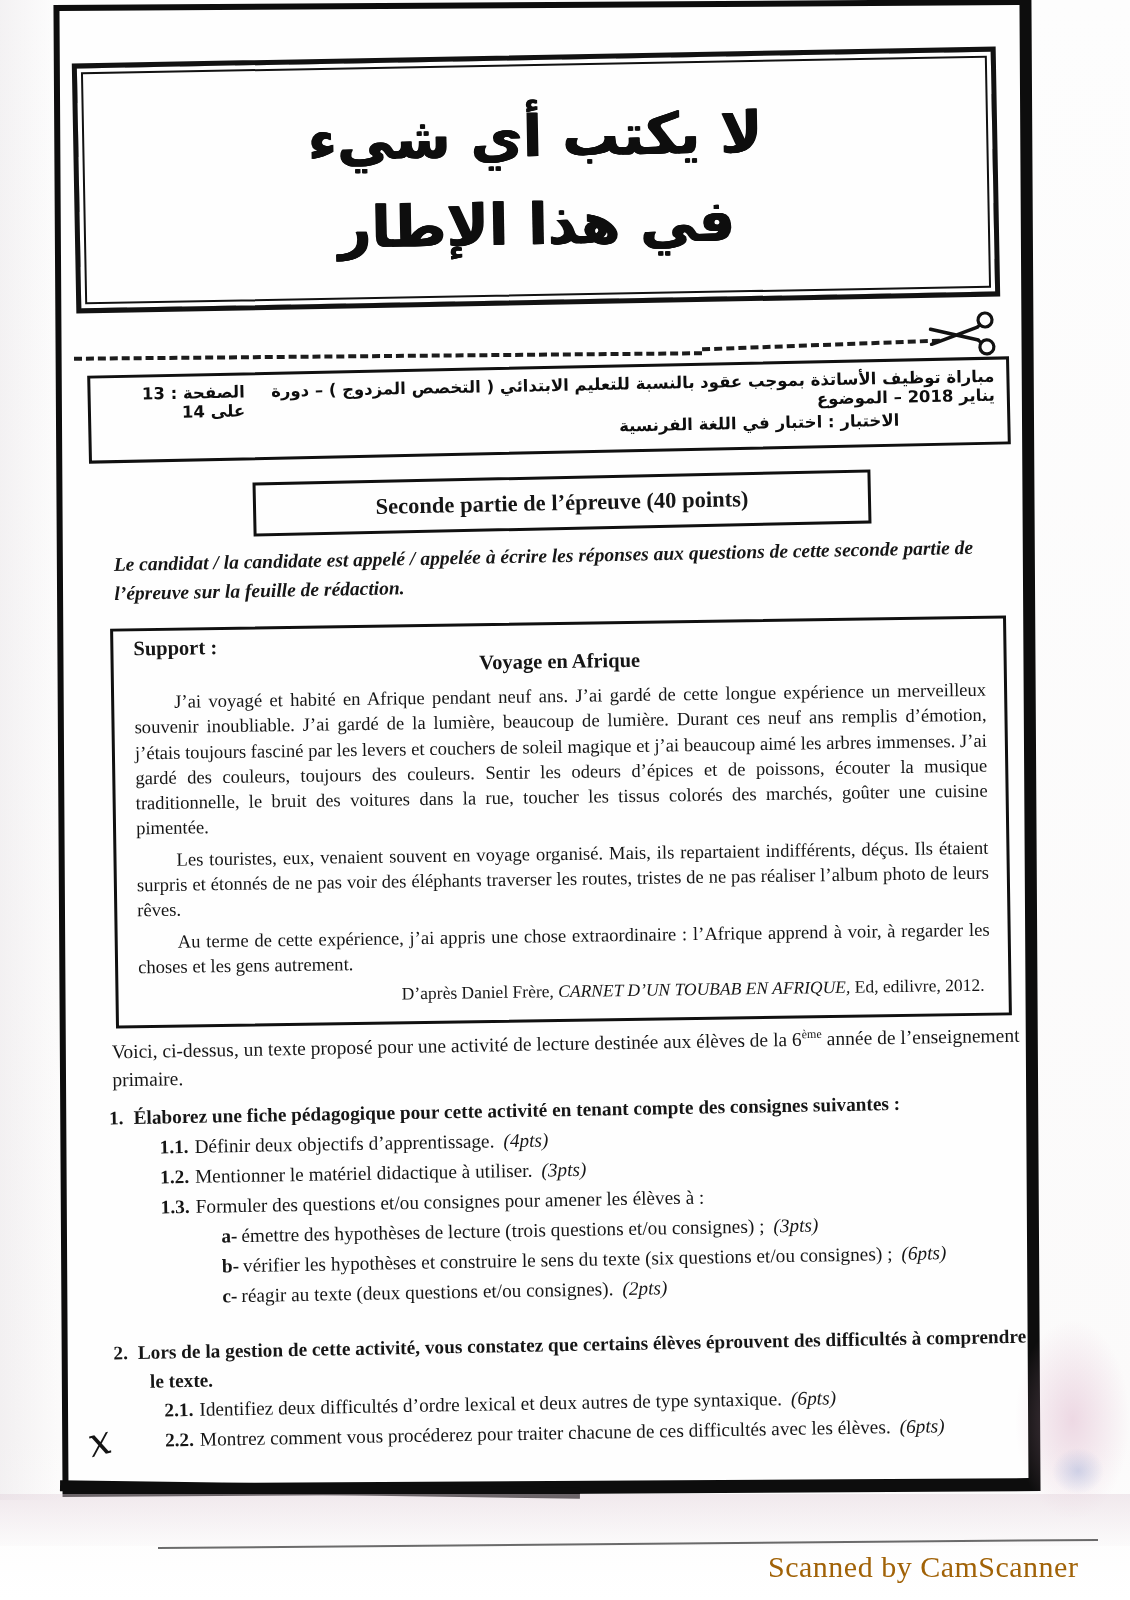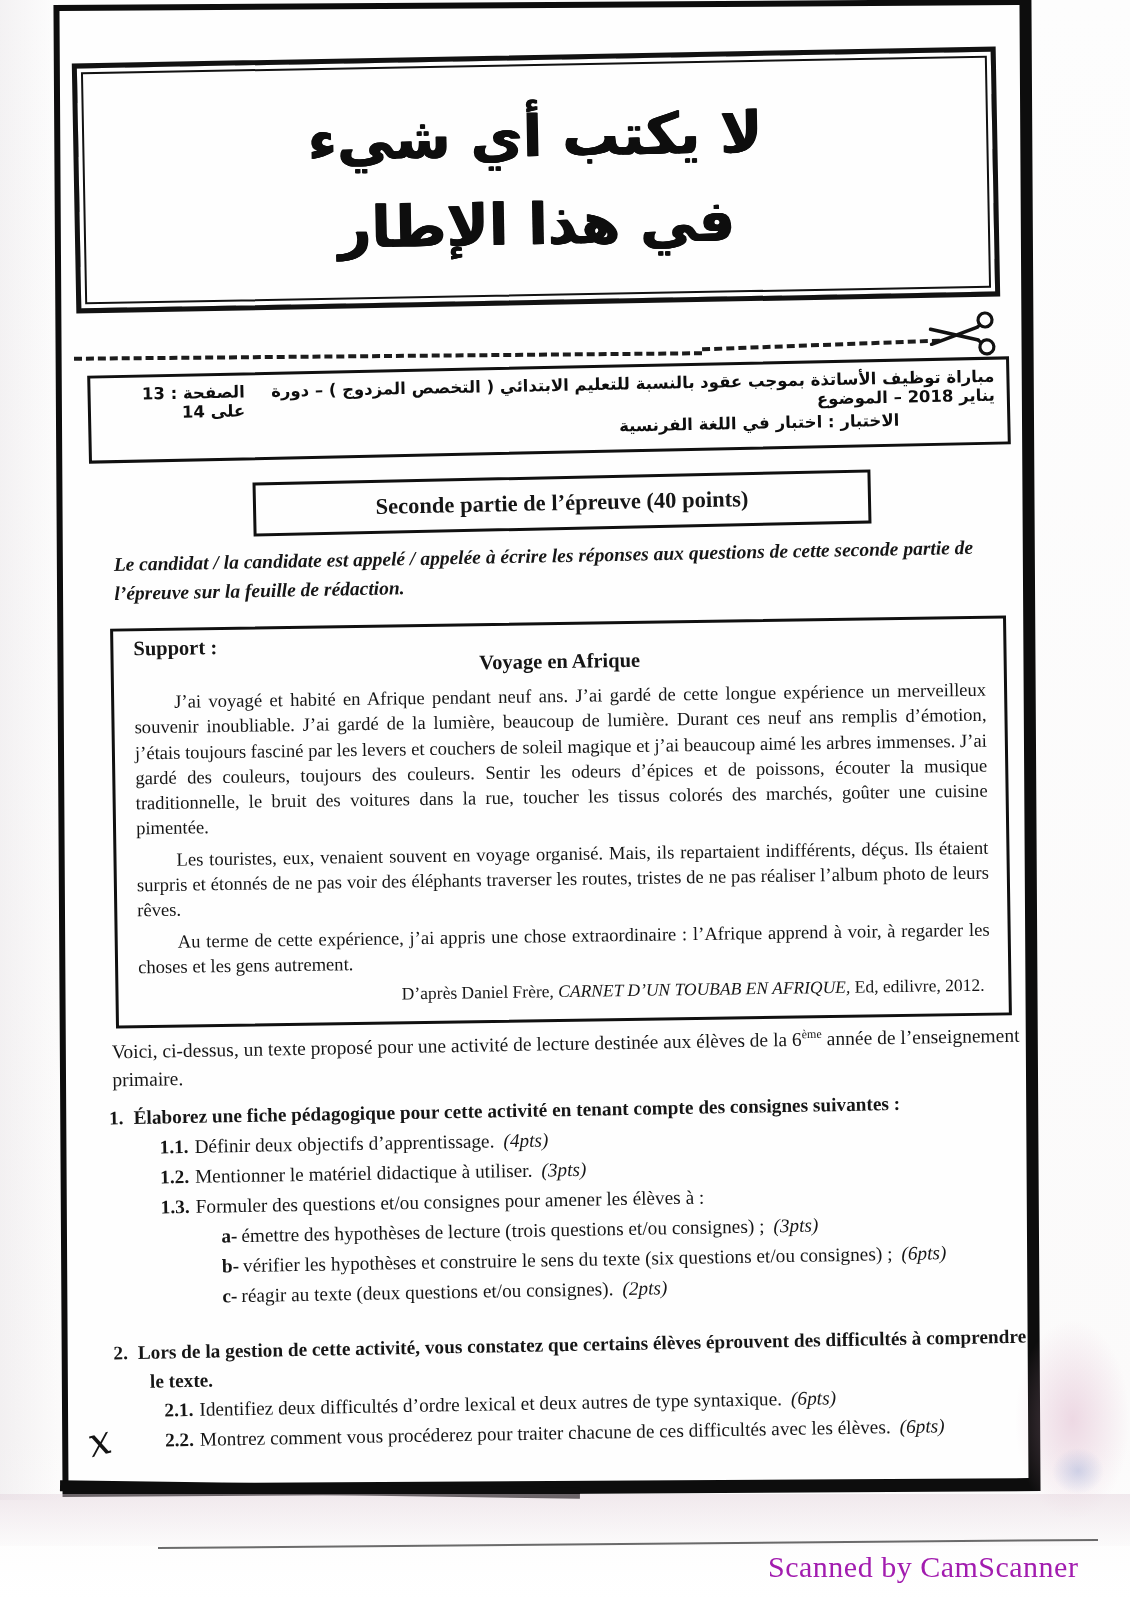--- a/index.html
+++ b/index.html
@@ -81,21 +81,21 @@
   .q-item .inum{font-weight:bold;padding-right:6px;}
   .q-sub{padding-left:110px;margin-top:1px;}
   .q-sub .inum{font-weight:bold;padding-right:4px;}
   .pts{font-style:italic;margin-left:9px;}
   .q2{margin-top:26px;}
   
   .handwriting{
     left:88px;top:1418px;font-family:"DejaVu Serif",serif;font-style:italic;
     font-size:40px;transform:rotate(-14deg);color:#141414;
   }
-  .camscanner{left:768px;top:1550px;font-size:30px;color:#a21caf;letter-spacing:0.5px;}
+  .camscanner{left:768px;top:1550px;font-size:30px;color:#a16207;letter-spacing:0.5px;}
   .edge-line{left:158px;top:1543px;width:940px;border-top:2.5px solid #3a3a3a;transform:rotate(-0.5deg);opacity:.75;}
   .tint-r{left:1015px;top:1320px;width:115px;height:200px;background:radial-gradient(closest-side,rgba(214,162,191,0.38),rgba(214,162,191,0));}
   .tint-band{left:0;top:1494px;width:1130px;height:52px;background:linear-gradient(180deg,rgba(226,210,219,0.45),rgba(243,238,241,0.2));}
   .tint-blue{left:1052px;top:1448px;width:52px;height:46px;background:radial-gradient(closest-side,rgba(148,168,214,0.4),rgba(148,168,214,0));}
   .tint-left{left:0;top:0;width:58px;height:1500px;background:linear-gradient(90deg,rgba(225,220,224,0.35),rgba(255,255,255,0));}
   sup{font-size:0.62em;}
 </style>
 </head>
 <body>
 

